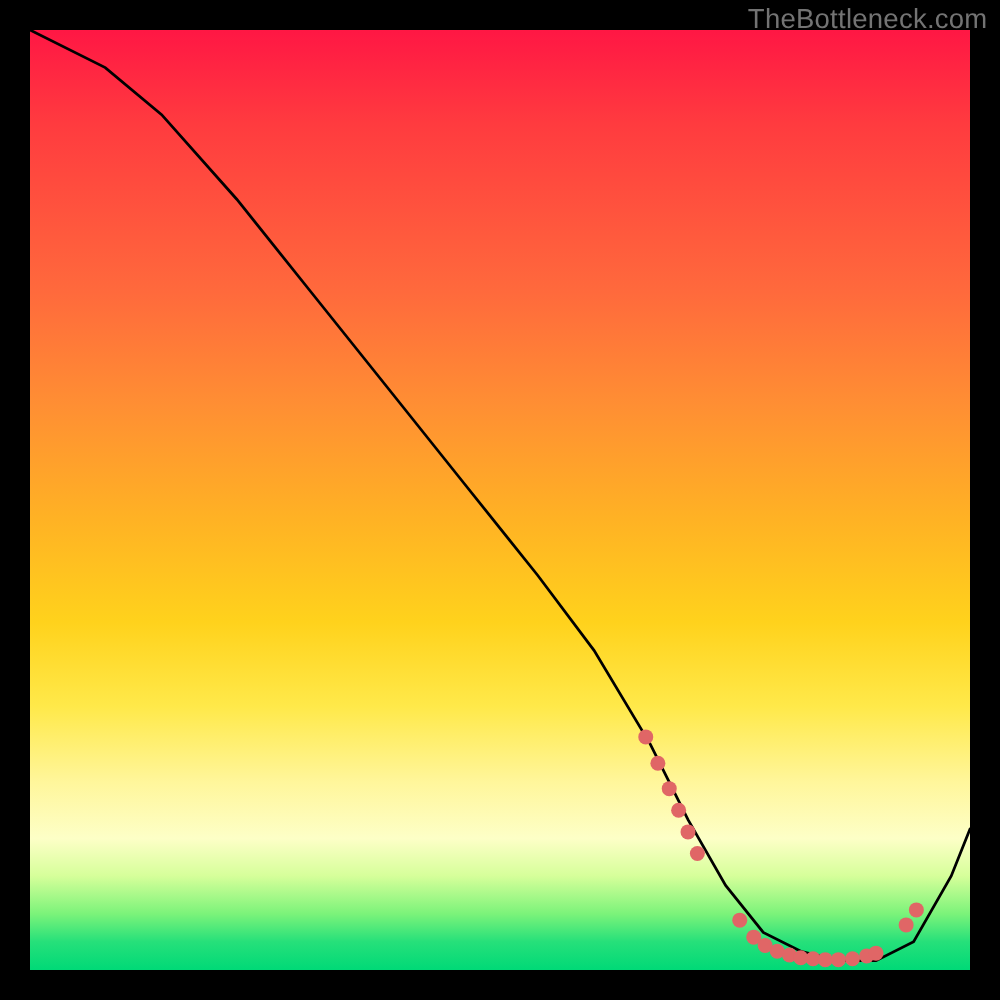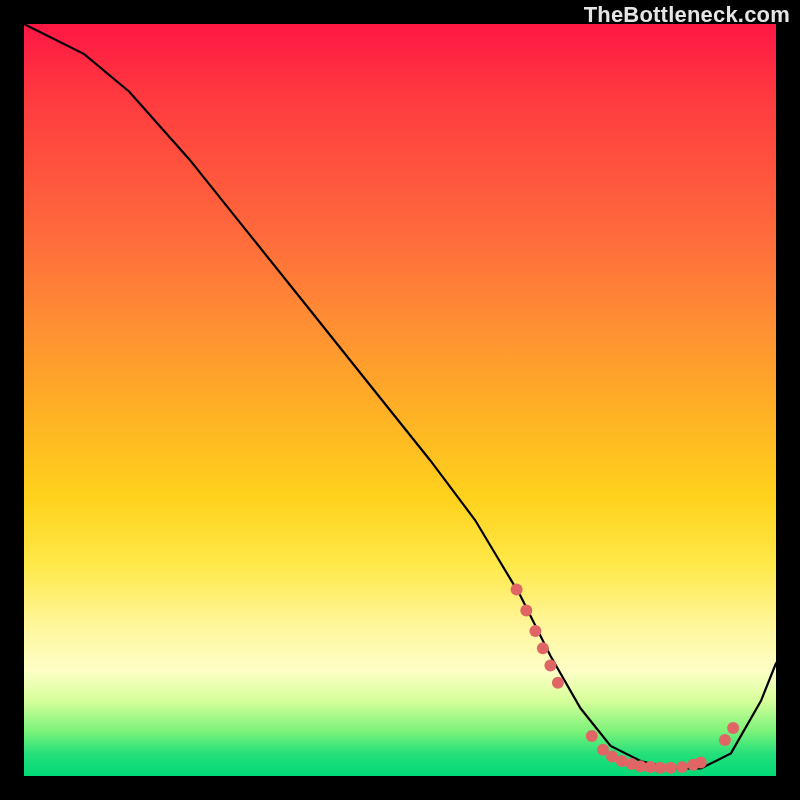--- a/index.html
+++ b/index.html
@@ -38,23 +38,23 @@
       #d6ff9a 90%,
       #7cf37a 94%,
       #26e07a 97%,
       #00d977 100%
     );
   }
   .watermark {
     position: absolute;
     top: 2px;
     right: 10px;
-    color: #e5e5e5;
+    color: #737373;
     font-size: 22px;
-    font-weight: 700;
+    font-weight: 400;
     letter-spacing: 0.2px;
     user-select: none;
   }
   svg.curve {
     position: absolute;
     left: 0;
     top: 0;
     width: 752px;
     height: 752px;
   }

